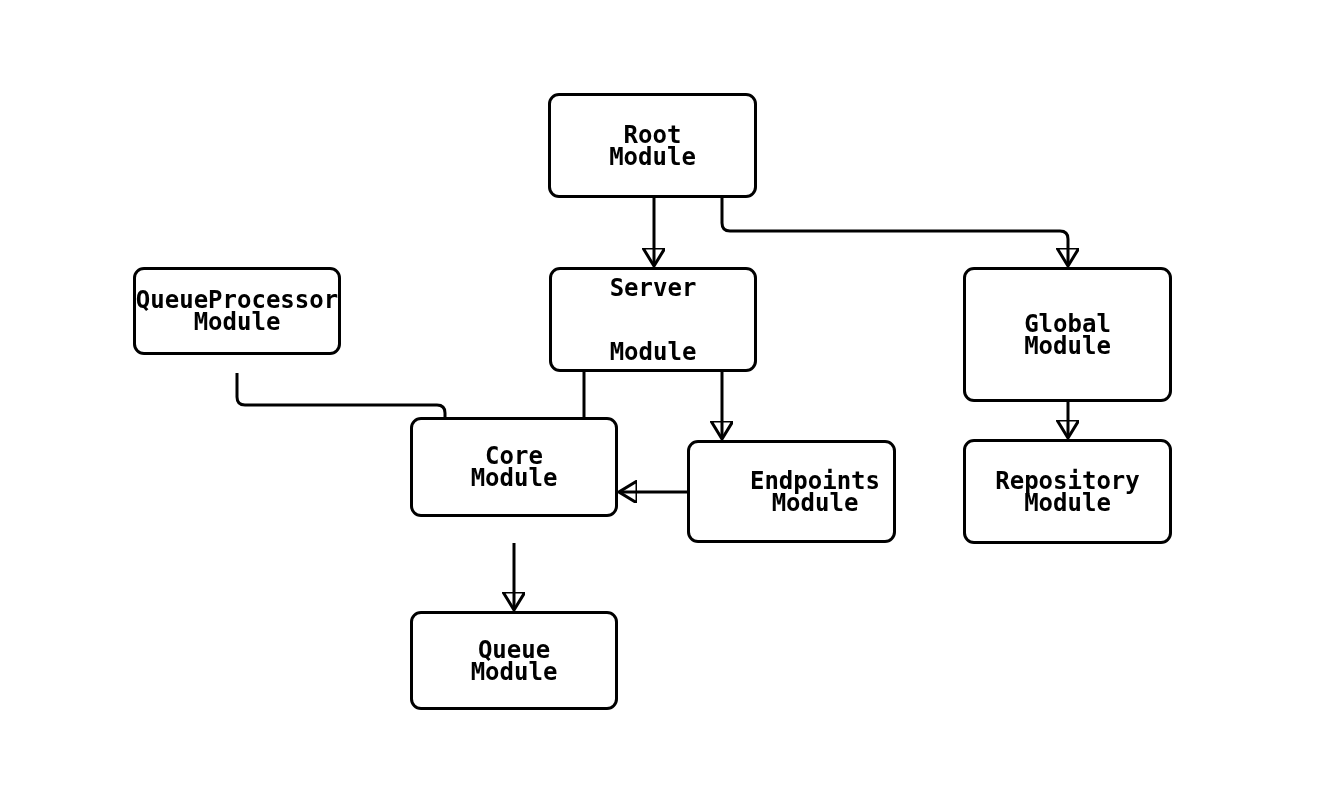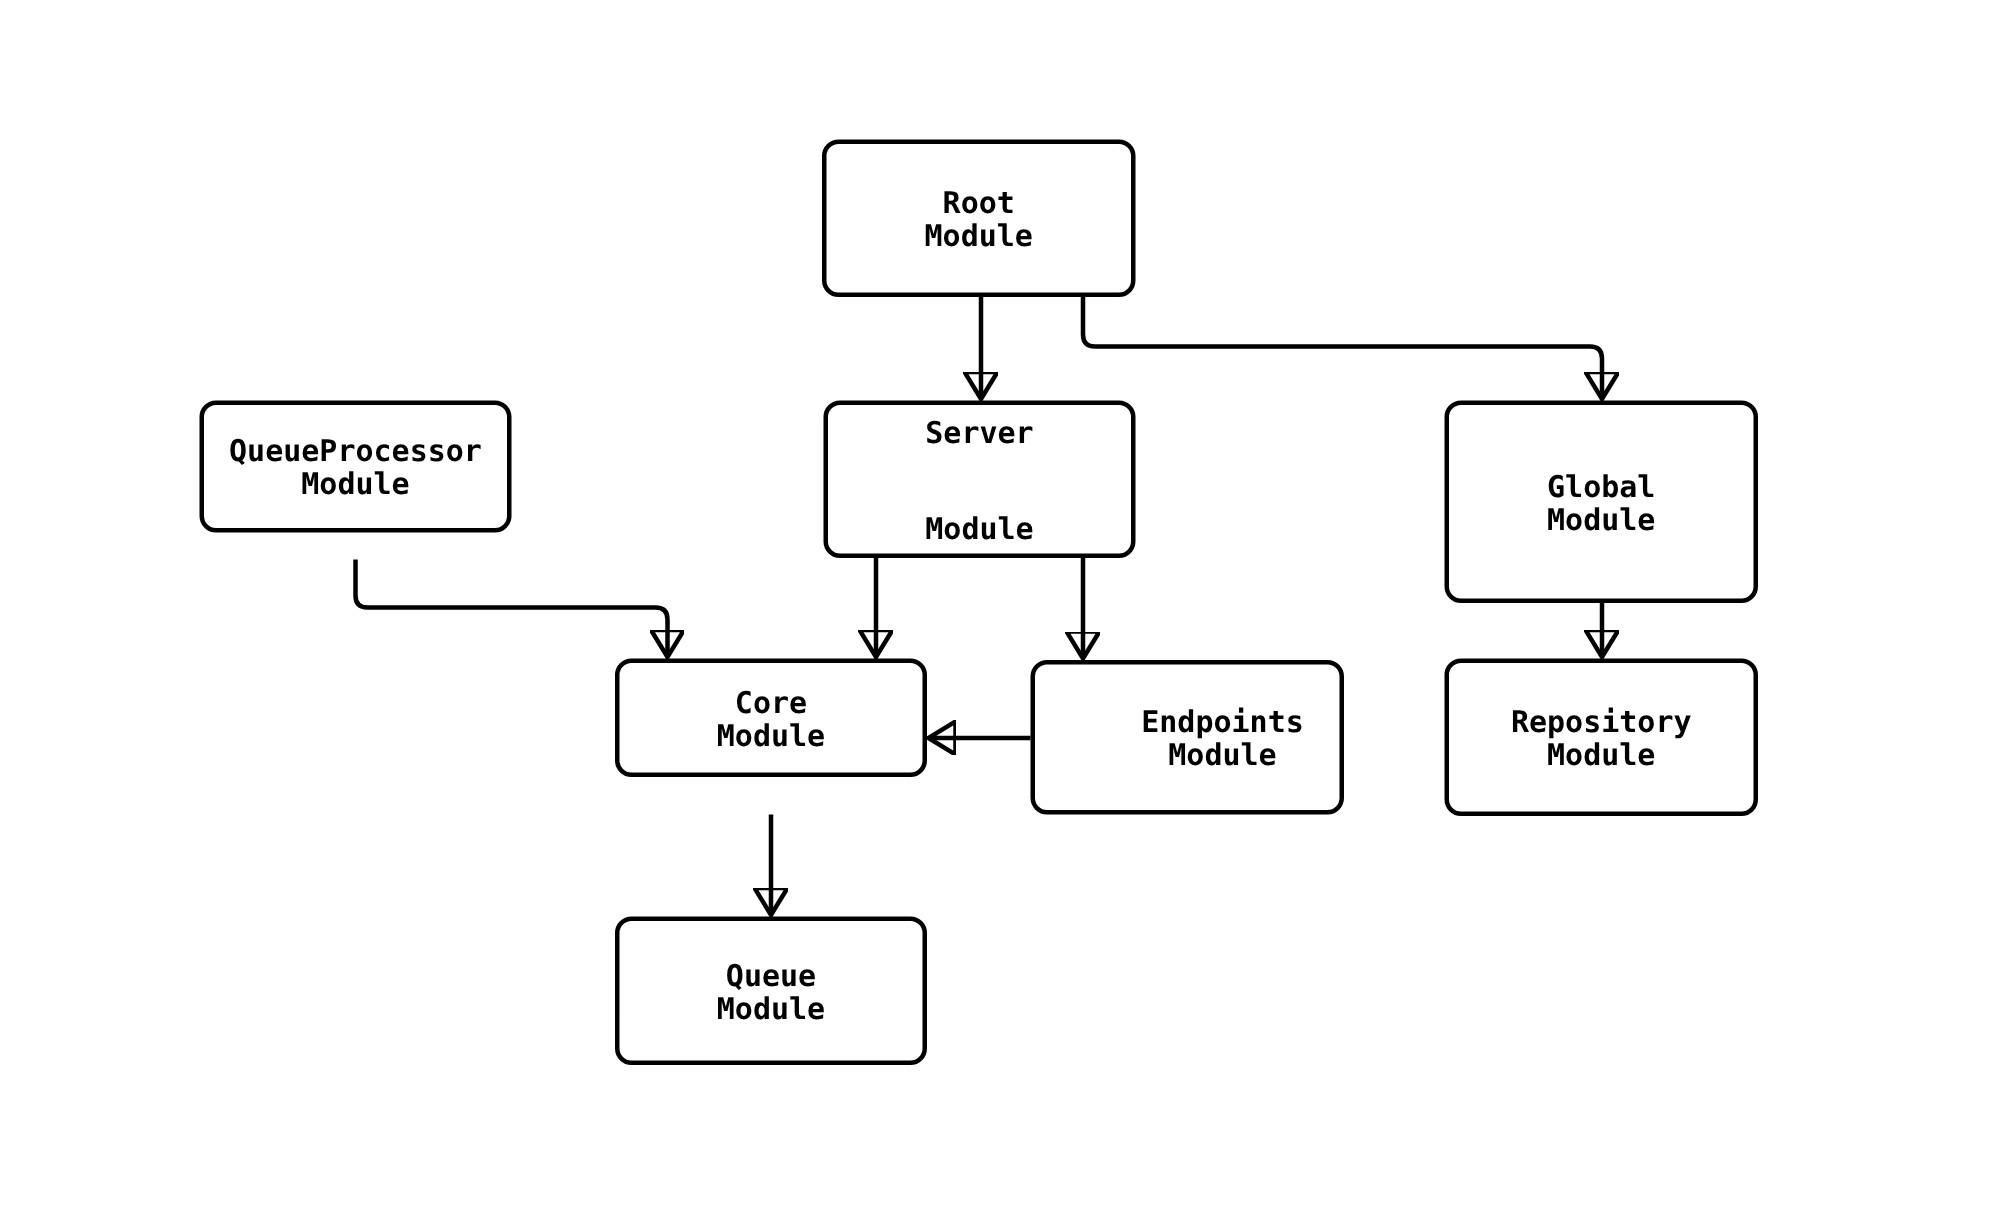--- a/index.html
+++ b/index.html
@@ -32,29 +32,29 @@
     box-sizing: border-box;
     background: #ffffff;
     border: 3px solid #000000;
     border-radius: 11px;
     display: flex;
     flex-direction: column;
     align-items: center;
     justify-content: center;
     text-align: center;
     font-weight: bold;
-    font-size: 20px;
+    font-size: 24px;
     line-height: 22px;
     color: #000000;
   }
   .n-root          { left: 548px; top:  93px; width: 209px; height: 105px; }
   .n-queue-processor { left: 133px; top: 267px; width: 208px; height: 88px; }
   .n-server        { left: 549px; top: 267px; width: 208px; height: 105px; gap: 42px; }
   .n-global        { left: 963px; top: 267px; width: 209px; height: 135px; }
-  .n-core          { left: 410px; top: 439px; width: 208px; height: 79px; }
+  .n-core          { left: 410px; top: 417px; width: 208px; height: 100px; }
   .n-endpoints     { left: 687px; top: 440px; width: 209px; height: 103px; padding-left: 47px; }
   .n-repository    { left: 963px; top: 439px; width: 209px; height: 105px; }
   .n-queue         { left: 410px; top: 611px; width: 208px; height: 99px; }
 </style>
 </head>
 <body>
 
 <div class="diagram">
 
   <svg class="edges-layer" width="1337" height="809" viewBox="0 0 1337 809" xmlns="http://www.w3.org/2000/svg">

